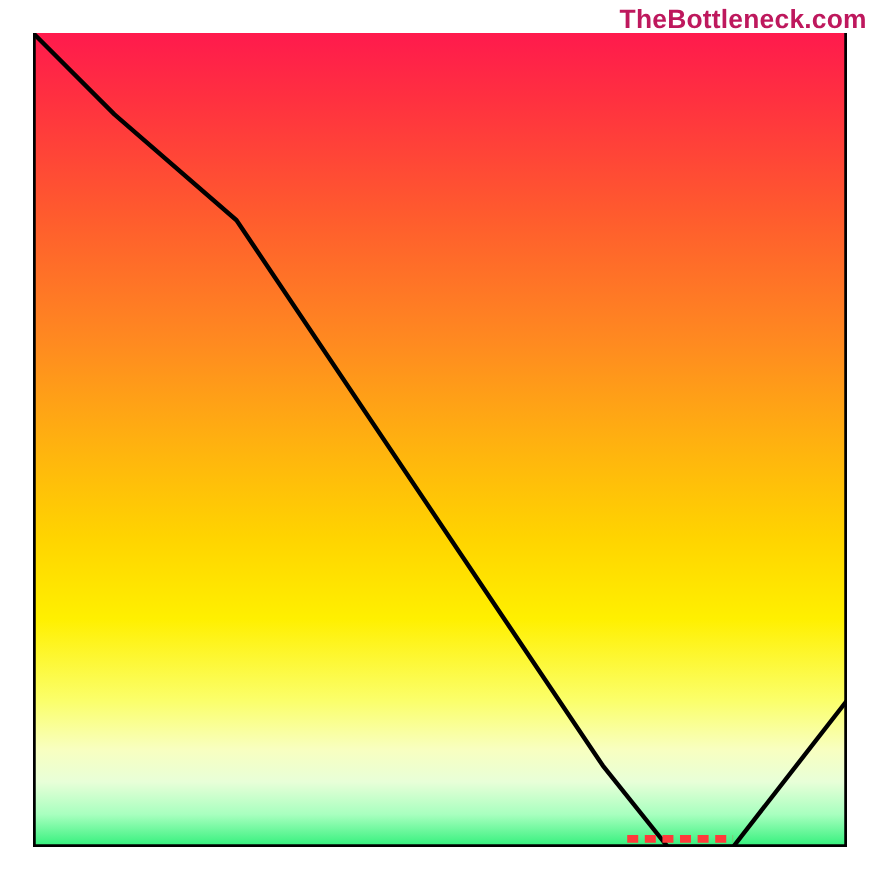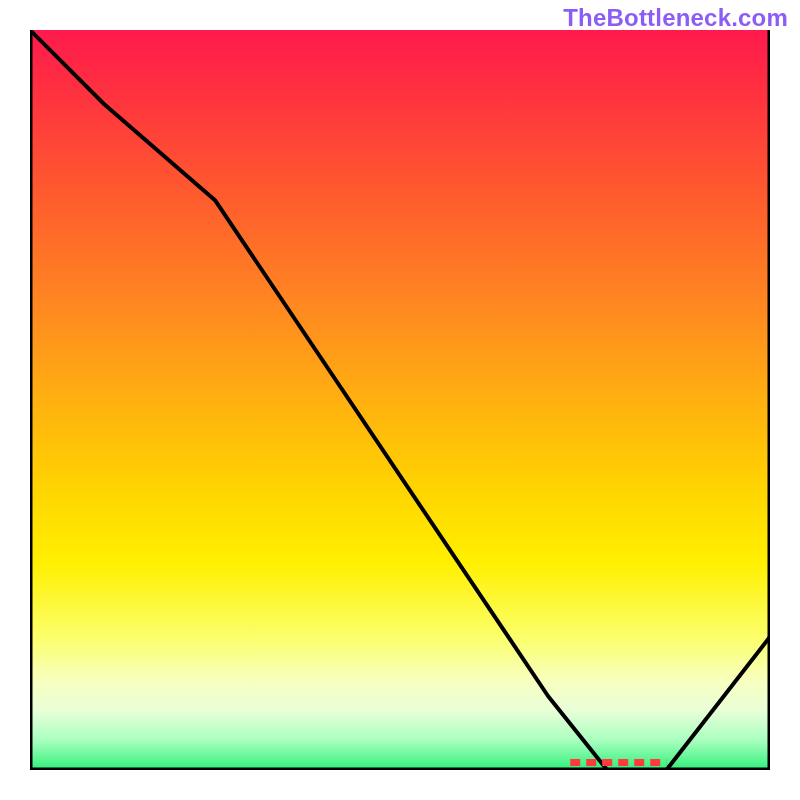--- a/index.html
+++ b/index.html
@@ -14,21 +14,21 @@
     position: relative;
     width: 800px;
     height: 800px;
   }
   .watermark {
     position: absolute;
     top: 4px;
     right: 12px;
     font-size: 24px;
     font-weight: 600;
-    color: #8b5cf6;
+    color: #be185d;
     letter-spacing: 0.2px;
   }
   .plot-area {
     position: absolute;
     top: 30px;
     left: 30px;
     width: 740px;
     height: 740px;
   }
   

